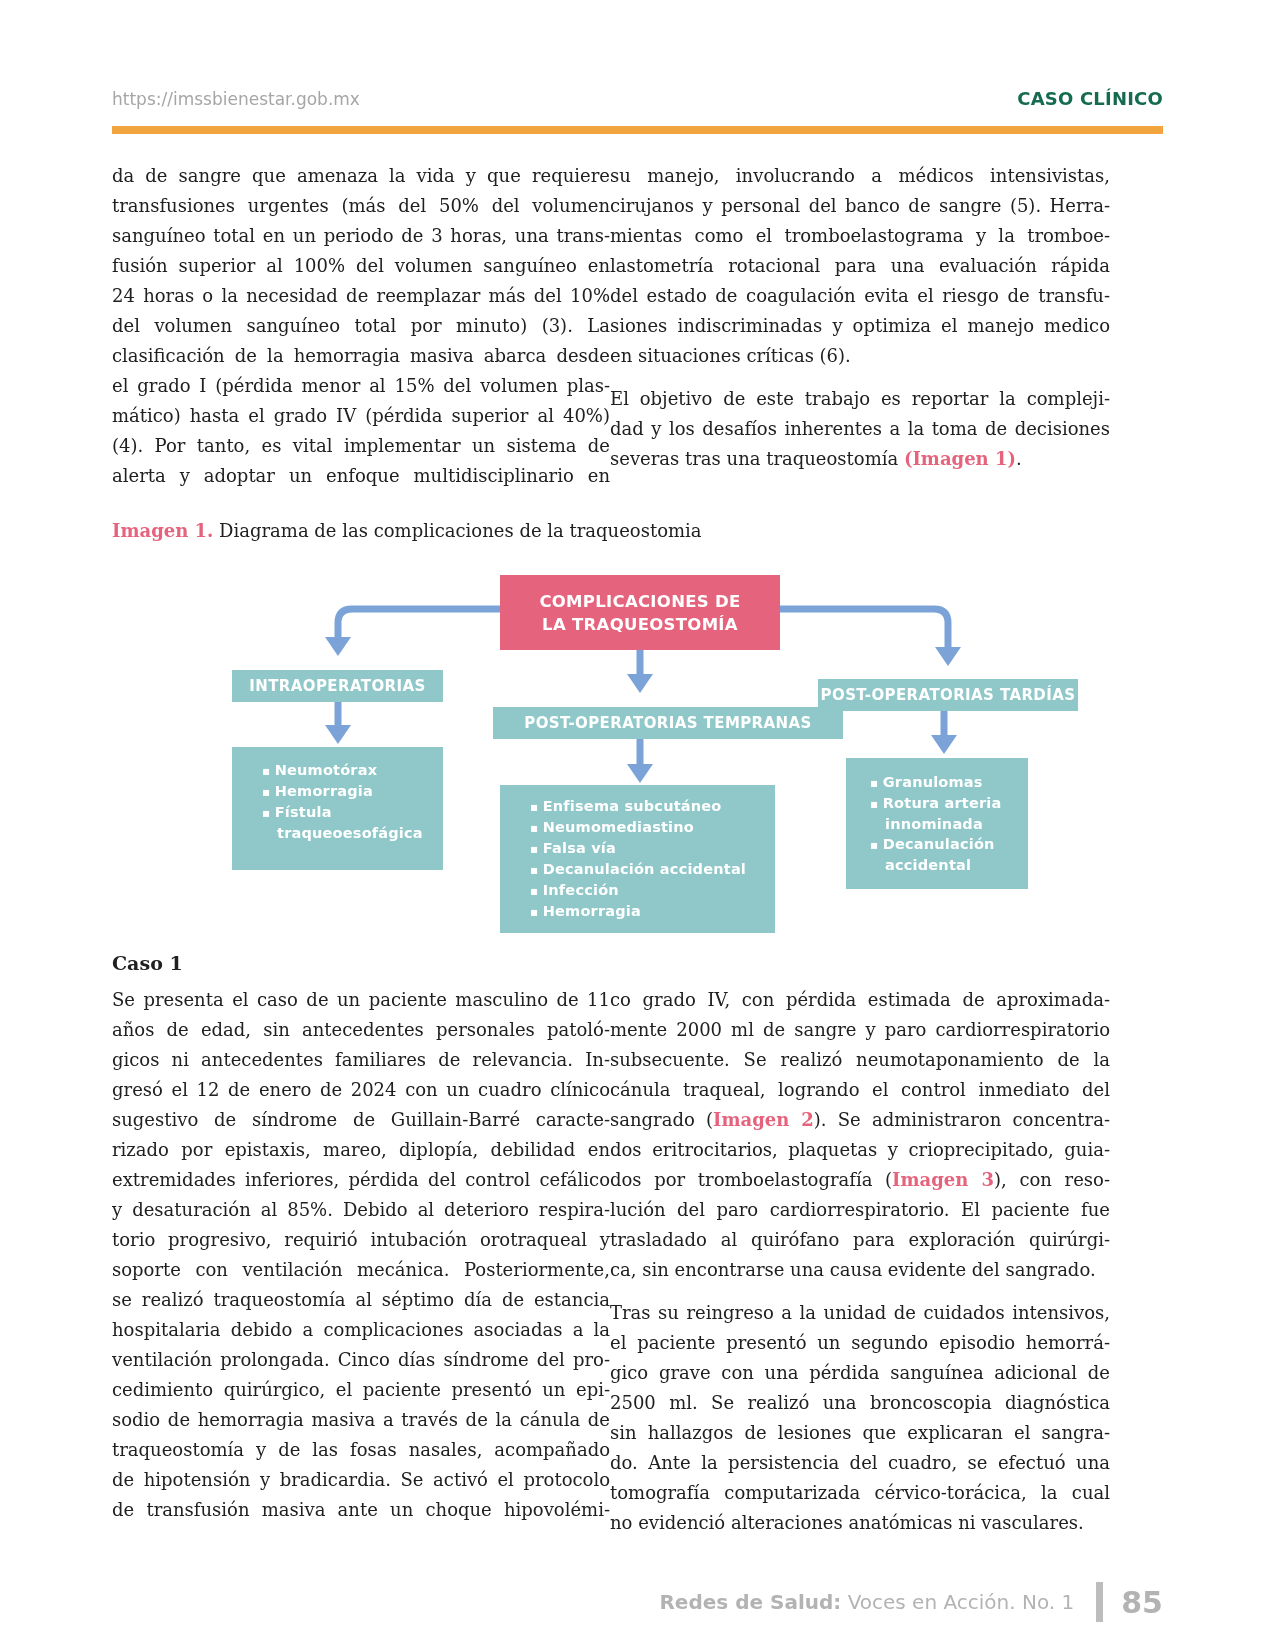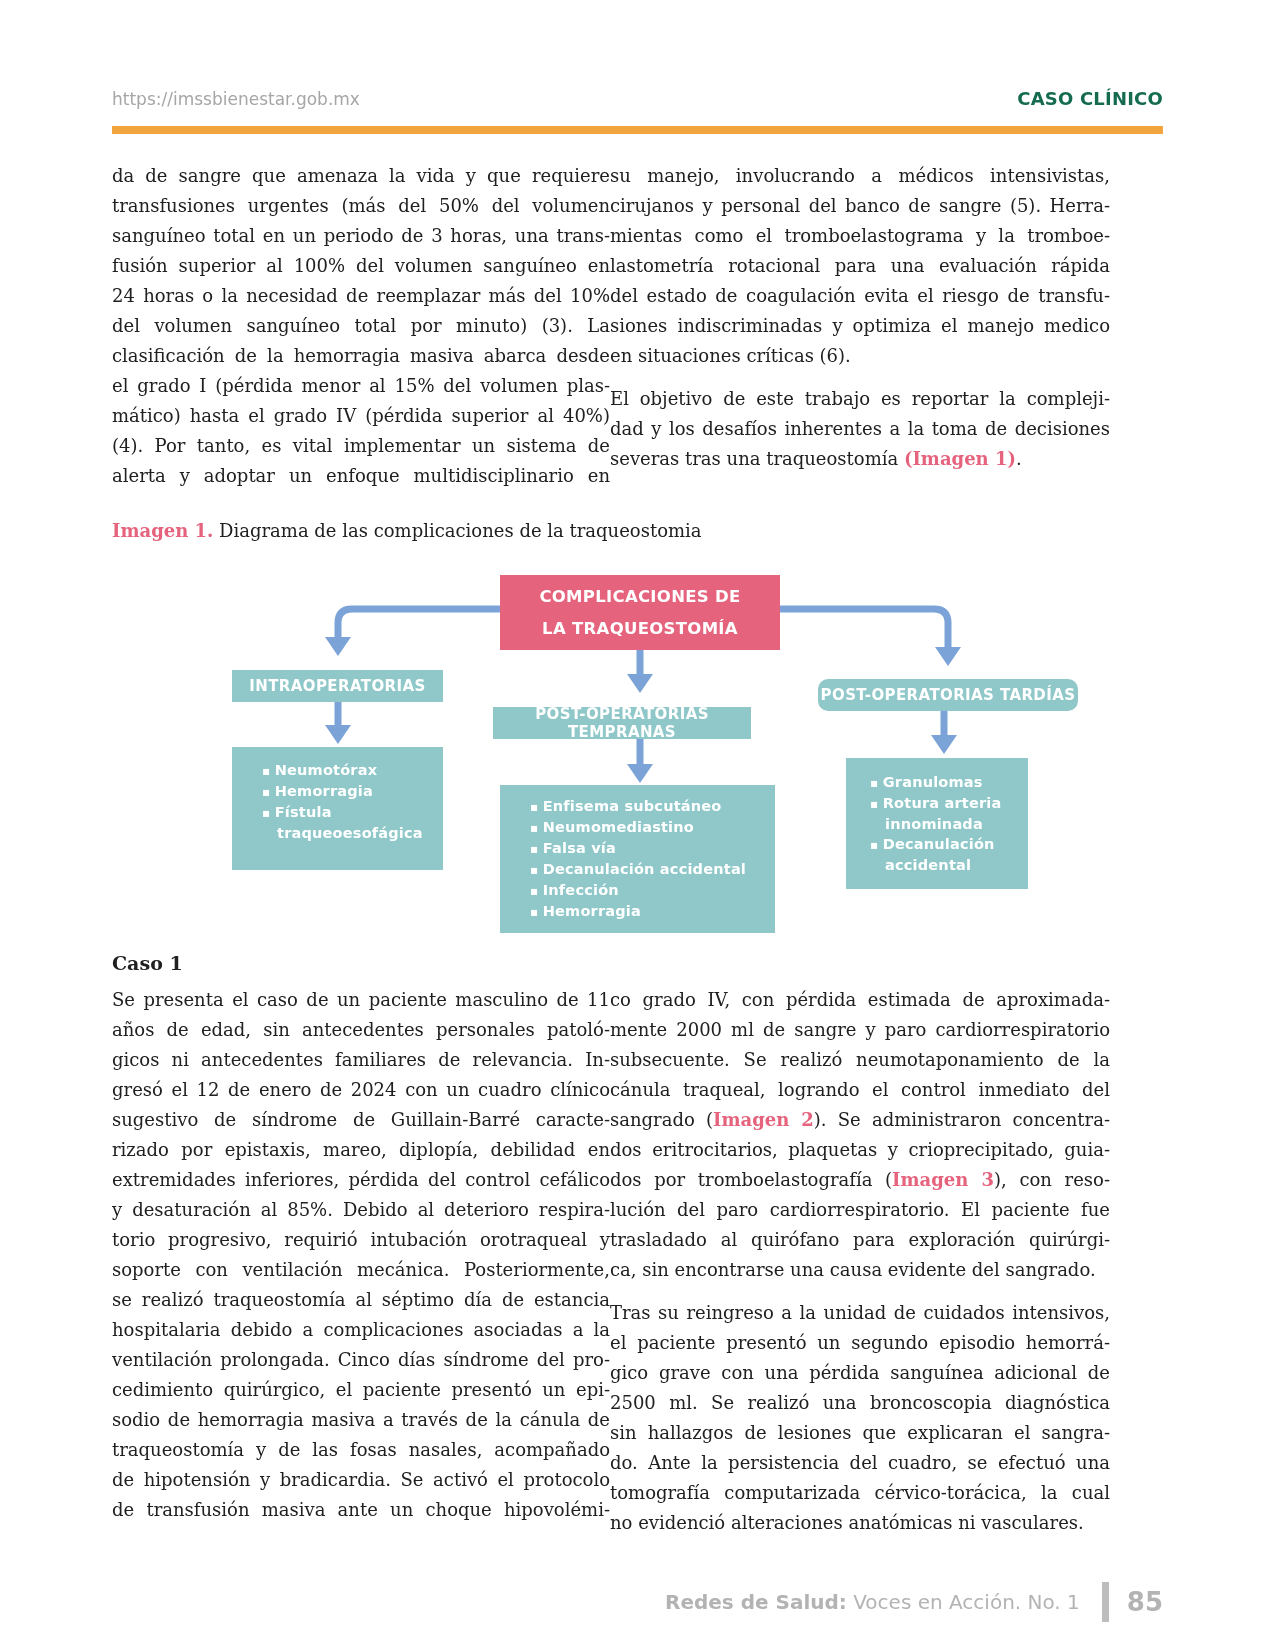--- a/index.html
+++ b/index.html
@@ -28,42 +28,42 @@
   .intro{margin-top:27px;}
 
   
   .caption{margin-top:29px;font-size:18px;}
   .cap-label{color:var(--pink);font-weight:bold;}
 
   
   .diagram{position:relative;width:1051px;height:360px;margin-top:26px;font-family:"DejaVu Sans","Liberation Sans",sans-serif;}
   .diagram svg{position:absolute;left:0;top:0;z-index:0;}
   .dbox{position:absolute;z-index:1;color:#ffffff;}
-  .root-box{left:388px;top:8px;width:280px;height:75px;background:var(--pink);display:flex;align-items:center;justify-content:center;text-align:center;font-weight:bold;font-size:16.5px;line-height:32px;white-space:pre-line;letter-spacing:.3px;}
+  .root-box{left:388px;top:8px;width:280px;height:75px;background:var(--pink);display:flex;align-items:center;justify-content:center;text-align:center;font-weight:bold;font-size:16.5px;line-height:23px;white-space:pre-line;letter-spacing:.3px;}
   .branch-hd{background:var(--teal);height:32px;display:flex;align-items:center;justify-content:center;font-weight:bold;font-size:15px;letter-spacing:.4px;text-align:center;margin-top:12px;}
   .hd-0{left:120px;top:91px;width:211px;}
-  .hd-1{left:381px;top:128px;width:258px;}
-  .hd-2{left:706px;top:100px;width:260px;border-radius:10px;}
+  .hd-1{left:381px;top:128px;width:350px;}
+  .hd-2{left:706px;top:100px;width:260px;}
   ul.dlist{background:var(--teal);list-style:none;font-weight:bold;font-size:14.5px;line-height:20px;letter-spacing:.2px;}
   ul.dlist li{padding-left:15px;text-indent:-15px;}
   ul.dlist li::before{content:"▪ ";font-size:12px;}
   .ls-0{left:120px;top:180px;width:211px;padding:13px 8px 27px 30px;}
   .ls-1{left:388px;top:218px;width:275px;padding:11px 8px 11px 30px;}
   .ls-2{left:734px;top:191px;width:182px;padding:14px 6px 14px 24px;}
 
   
   .caso-hd{font-size:19px;font-weight:bold;margin-top:25px;}
   .caso{margin-top:11px;}
 
   
   .pfoot{position:absolute;right:112px;bottom:28px;display:flex;align-items:center;font-family:"DejaVu Sans","Liberation Sans",sans-serif;color:var(--gray);}
   .f-journal{font-size:20px;}
   .f-bold{font-weight:bold;}
   .f-div{width:7px;height:40px;background:#bdbdbd;margin:0 18px 0 22px;}
-  .f-page{font-size:26px;font-weight:bold;}
+  .f-page{font-size:30px;font-weight:bold;}
 </style>
 </head>
 <body>
 
 <div class="page">
 
   <div class="hdr-row">
     <span class="hdr-url">https://imssbienestar.gob.mx</span>
     <span class="hdr-section">CASO CLÍNICO</span>
   </div>

